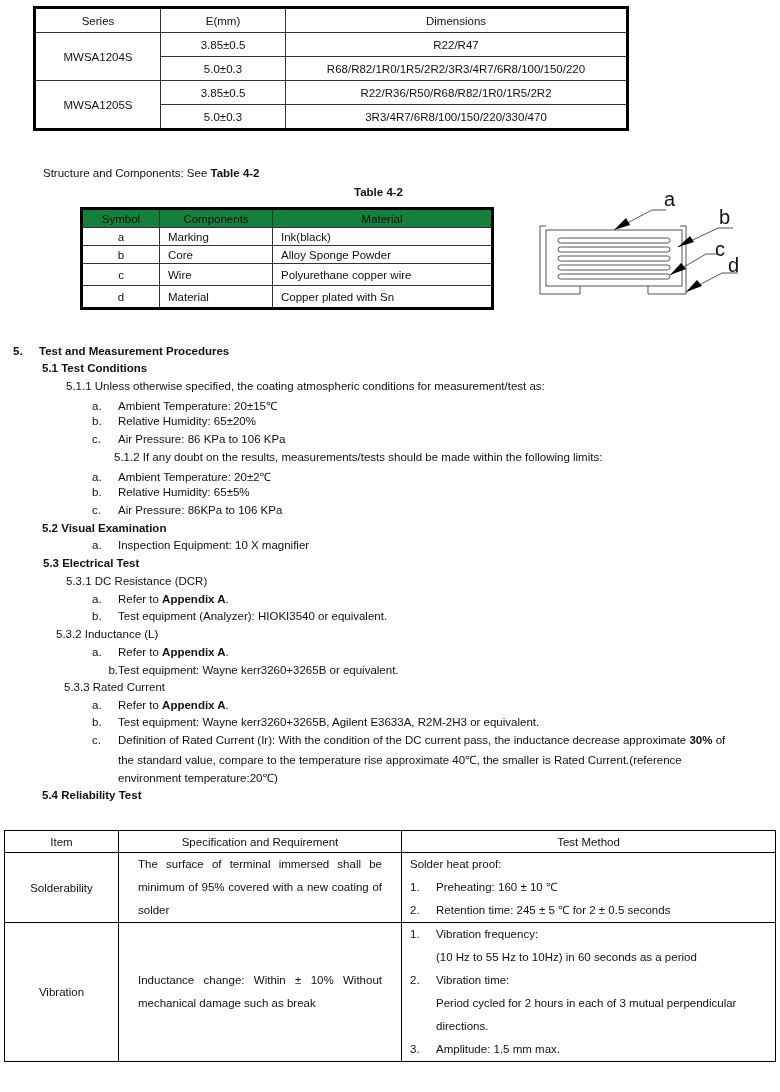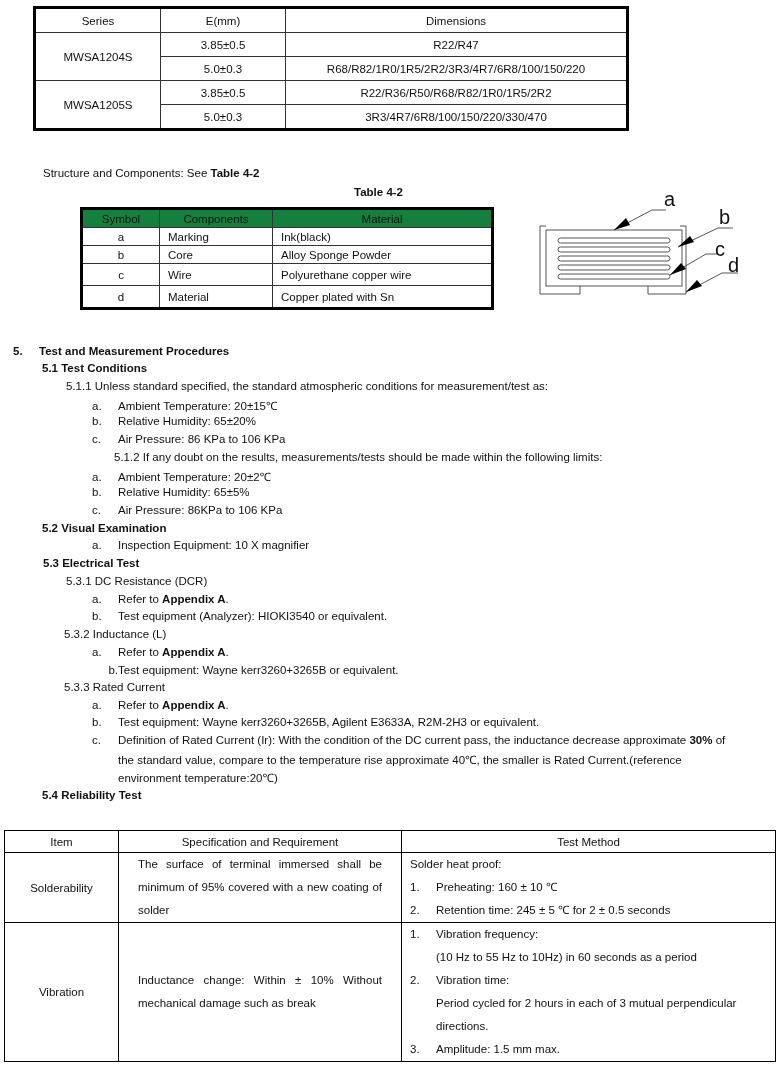--- a/index.html
+++ b/index.html
@@ -131,37 +131,37 @@
     <text x="185" y="76">c</text>
     <text x="198" y="92">d</text>
   </g>
 </svg>
 
 <div class="abs" style="left:0; top:0; width:780px;">
   <div class="line b" style="left:13px; top:345px;">5.</div>
   <div class="line b" style="left:39px; top:345px;">Test and Measurement Procedures</div>
 
   <div class="line b" style="left:42px; top:362px;">5.1 Test Conditions</div>
-  <div class="line" style="left:66px; top:380px;">5.1.1 Unless standard specified, the standard atmospheric conditions for measurement/test as:</div>
+  <div class="line" style="left:66px; top:380px;">5.1.1 Unless otherwise specified, the coating atmospheric conditions for measurement/test as:</div>
   <div class="line" style="left:92px; top:398px;"><span class="lab">a.</span><span>Ambient Temperature: 20±15℃</span></div>
   <div class="line" style="left:92px; top:415px;"><span class="lab">b.</span><span>Relative Humidity: 65±20%</span></div>
   <div class="line" style="left:92px; top:433px;"><span class="lab">c.</span><span>Air Pressure: 86 KPa to 106 KPa</span></div>
   <div class="line" style="left:66px; top:451px;padding-left:48px;">5.1.2 If any doubt on the results, measurements/tests should be made within the following limits:</div>
   <div class="line" style="left:92px; top:469px;"><span class="lab">a.</span><span>Ambient Temperature: 20±2℃</span></div>
   <div class="line" style="left:92px; top:486px;"><span class="lab">b.</span><span>Relative Humidity: 65±5%</span></div>
   <div class="line" style="left:92px; top:504px;"><span class="lab">c.</span><span>Air Pressure: 86KPa to 106 KPa</span></div>
 
   <div class="line b" style="left:42px; top:522px;">5.2 Visual Examination</div>
   <div class="line" style="left:92px; top:539px;"><span class="lab">a.</span><span>Inspection Equipment: 10 X magnifier</span></div>
 
   <div class="line b" style="left:43px; top:557px;">5.3 Electrical Test</div>
   <div class="line" style="left:66px; top:575px;">5.3.1 DC Resistance (DCR)</div>
   <div class="line" style="left:92px; top:593px;"><span class="lab">a.</span><span>Refer to </span><span class="b">Appendix A</span><span>.</span></div>
   <div class="line" style="left:92px; top:610px;"><span class="lab">b.</span><span>Test equipment (Analyzer): HIOKI3540 or equivalent.</span></div>
-  <div class="line" style="left:64px; top:628px;">5.3.2 Inductance (L)</div>
+  <div class="line" style="left:56px; top:628px;">5.3.2 Inductance (L)</div>
   <div class="line" style="left:92px; top:646px;"><span class="lab">a.</span><span>Refer to </span><span class="b">Appendix A</span><span>.</span></div>
   <div class="line" style="left:92px; top:664px;text-align:right;"><span class="lab">b.</span><span>Test equipment: Wayne kerr3260+3265B or equivalent.</span></div>
   <div class="line" style="left:64px; top:681px;">5.3.3 Rated Current</div>
   <div class="line" style="left:92px; top:699px;"><span class="lab">a.</span><span>Refer to </span><span class="b">Appendix A</span><span>.</span></div>
   <div class="line" style="left:92px; top:716px;"><span class="lab">b.</span><span>Test equipment: Wayne kerr3260+3265B, Agilent E3633A, R2M-2H3 or equivalent.</span></div>
   <div class="line" style="left:92px; top:734px;"><span class="lab">c.</span><span>Definition of Rated Current (Ir): With the condition of the DC current pass, the inductance decrease approximate </span><span class="b">30%</span><span> of</span></div>
   <div class="line" style="left:118px; top:752px;">the standard value, compare to the temperature rise approximate 40℃, the smaller is Rated Current.(reference</div>
   <div class="line" style="left:118px; top:770px;">environment temperature:20℃)</div>
 
   <div class="line b" style="left:42px; top:789px;">5.4 Reliability Test</div>

